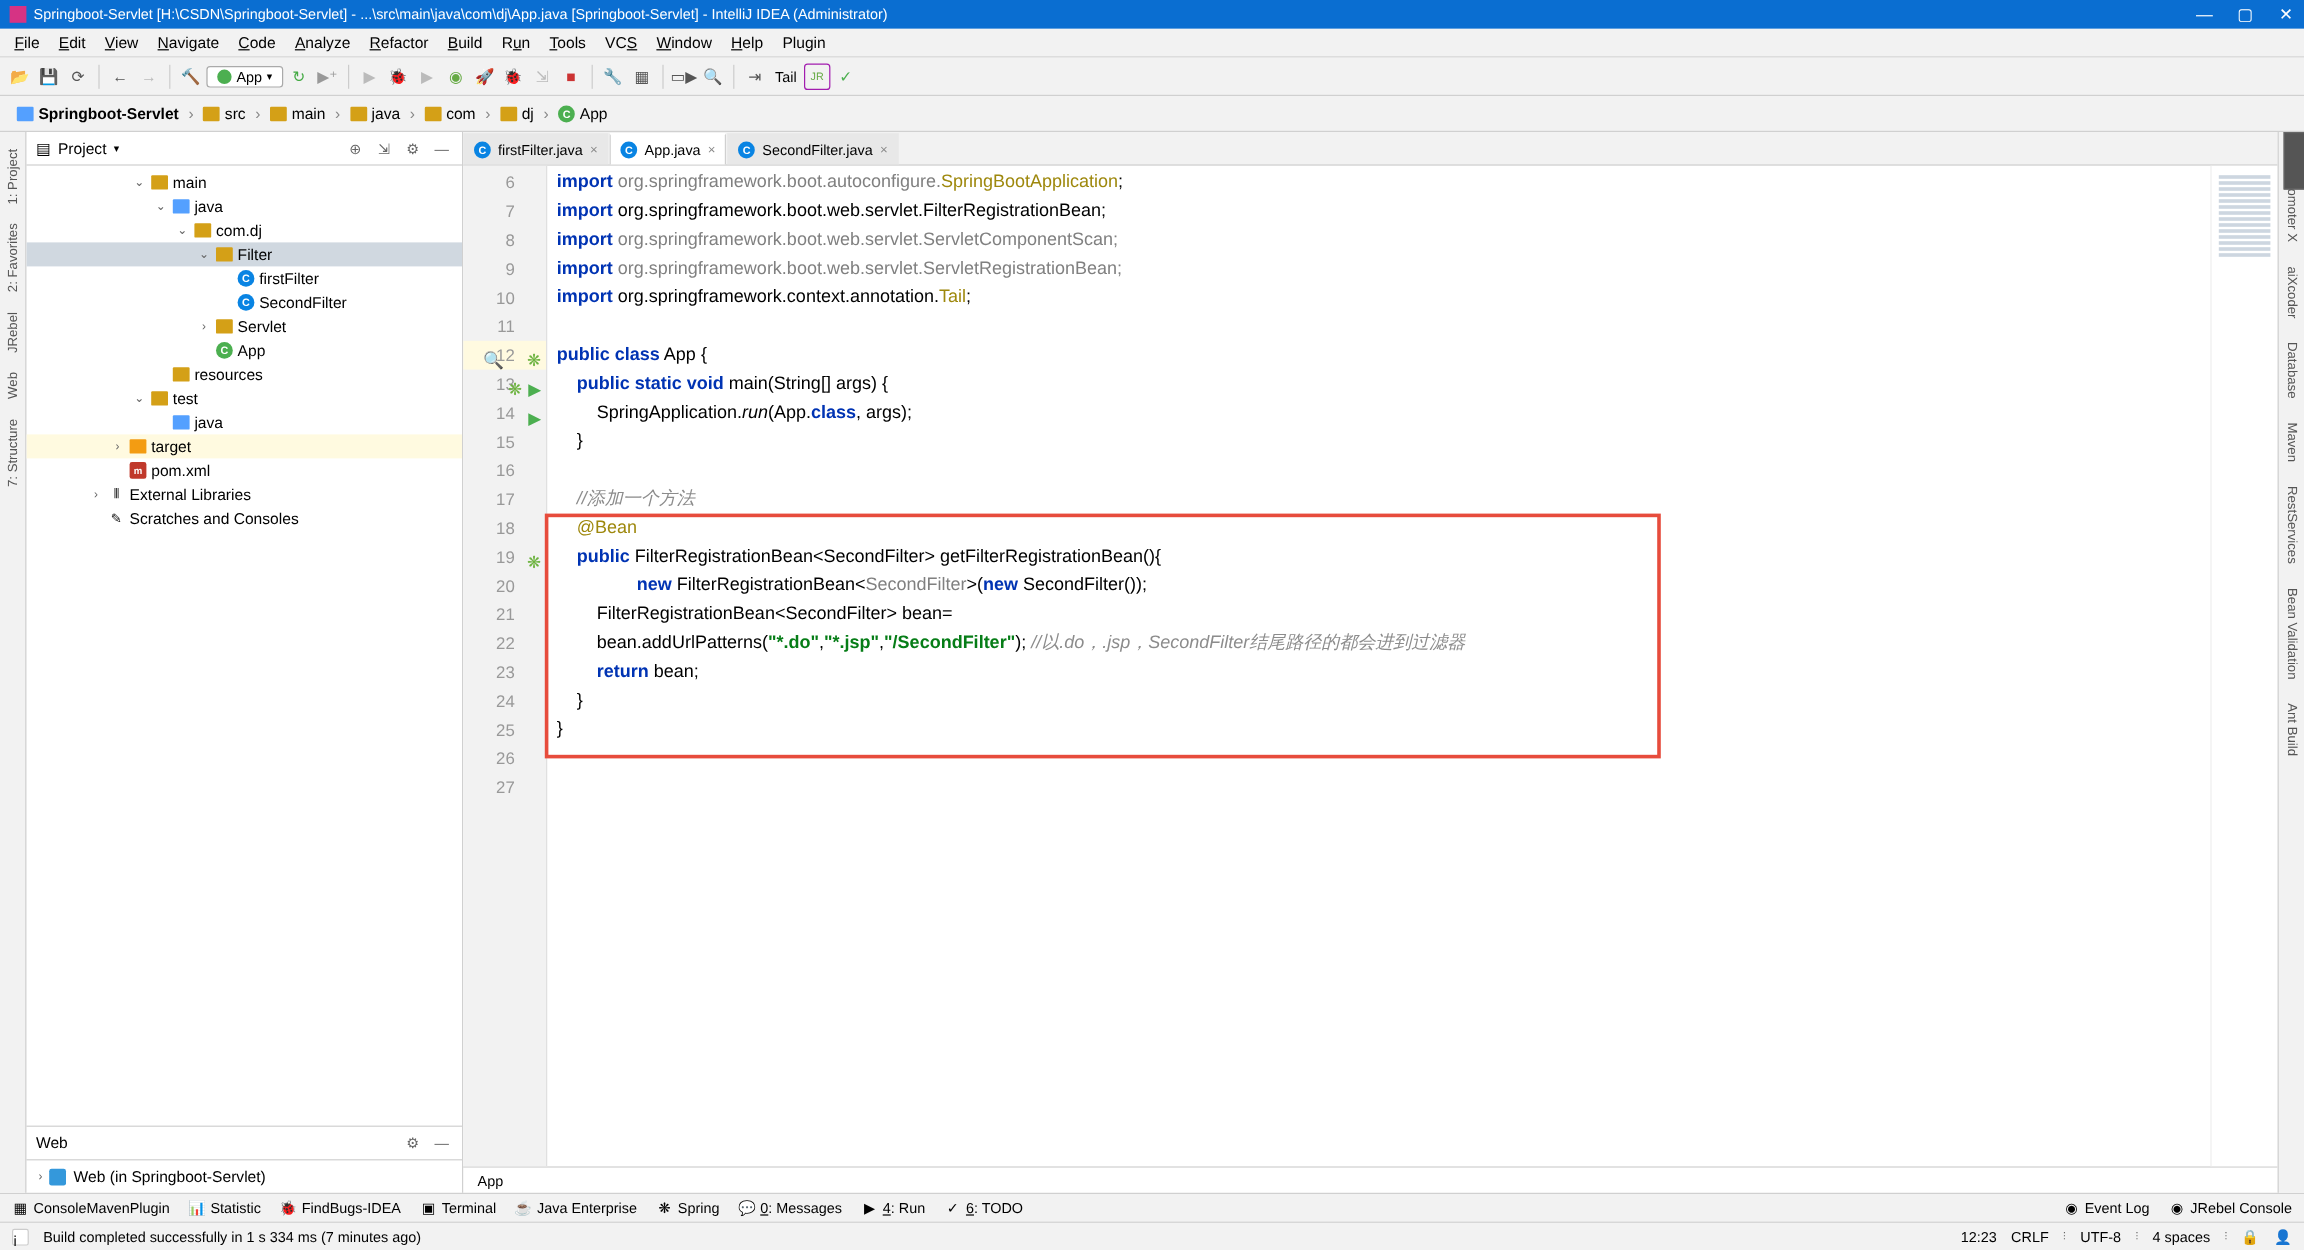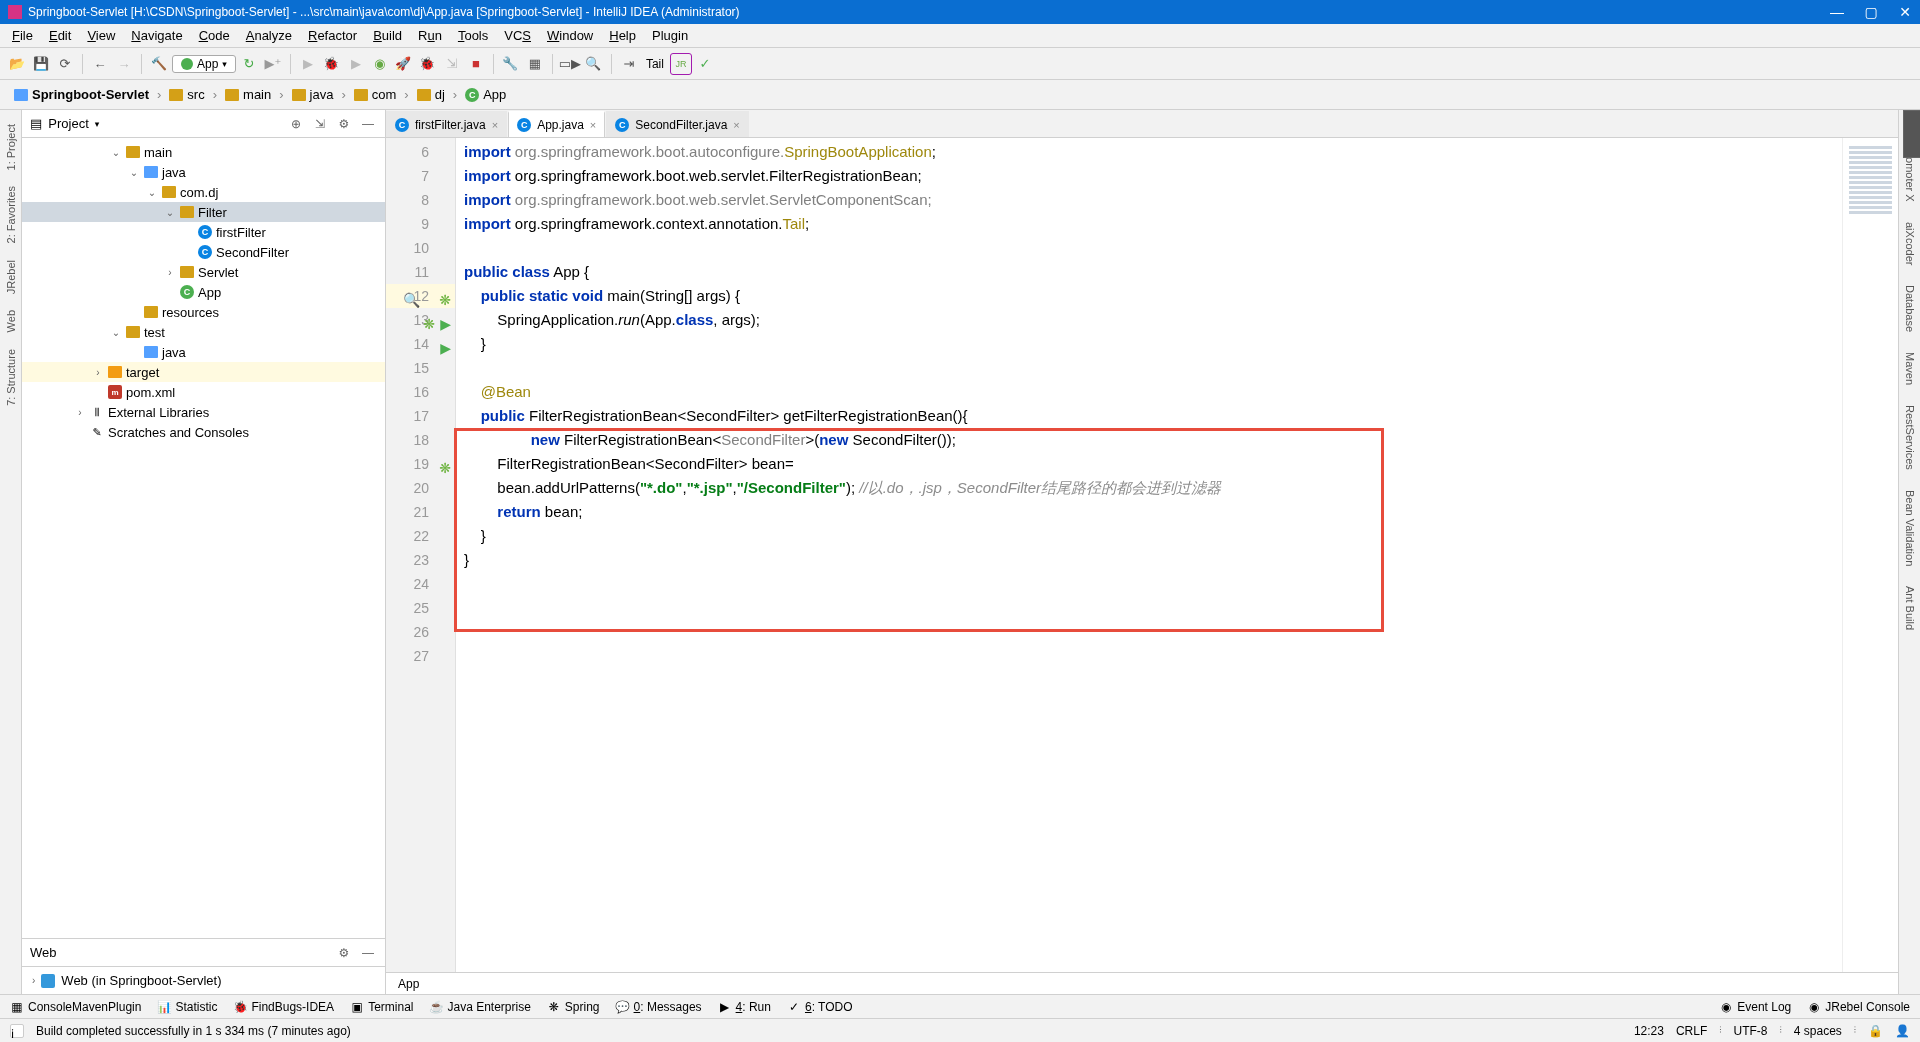--- a/index.html
+++ b/index.html
@@ -383,27 +383,29 @@
           <div class="gutter-line">24</div>
           <div class="gutter-line">25</div>
           <div class="gutter-line">26</div>
           <div class="gutter-line">27</div>
         </div>
       <div class="code" id="code">
         <div class="hl-box" style="top:290px;left:-2px;width:930px;height:204px"></div>
       <div class="code-line"><span class="kw">import</span> <span class="unused">org.springframework.boot.autoconfigure.</span><span class="ann">SpringBootApplication</span>;</div>
           <div class="code-line"><span class="kw">import</span> org.springframework.boot.web.servlet.FilterRegistrationBean;</div>
           <div class="code-line"><span class="kw">import</span> <span class="unused">org.springframework.boot.web.servlet.ServletComponentScan;</span></div>
+          <div class="code-line"><span class="kw">import</span> <span class="unused">org.springframework.boot.web.servlet.ServletRegistrationBean;</span></div>
           <div class="code-line"><span class="kw">import</span> org.springframework.context.annotation.<span class="ann">Tail</span>;</div>
           <div class="code-line"></div>
           <div class="code-line"><span class="kw">public class</span> App {</div>
           <div class="code-line">    <span class="kw">public static void</span> main(String[] args) {</div>
           <div class="code-line">        SpringApplication.<span class="italic-call">run</span>(App.<span class="kw">class</span>, args);</div>
           <div class="code-line">    }</div>
           <div class="code-line"></div>
+          <div class="code-line">    <span class="cmt">//添加一个方法</span></div>
           <div class="code-line">    <span class="ann">@Bean</span></div>
           <div class="code-line">    <span class="kw">public</span> FilterRegistrationBean&lt;SecondFilter&gt; getFilterRegistrationBean(){</div>
           <div class="code-line">                <span class="kw">new</span> FilterRegistrationBean&lt;<span class="unused">SecondFilter</span>&gt;(<span class="kw">new</span> SecondFilter());</div>
           <div class="code-line">        FilterRegistrationBean&lt;SecondFilter&gt; bean=</div>
           <div class="code-line">        bean.addUrlPatterns(<span class="str">"*.do"</span>,<span class="str">"*.jsp"</span>,<span class="str">"/SecondFilter"</span>); <span class="cmt">//以.do，.jsp，SecondFilter结尾路径的都会进到过滤器</span></div>
           <div class="code-line">        <span class="kw">return</span> bean;</div>
           <div class="code-line">    }</div>
           <div class="code-line">}</div>
           <div class="code-line"></div>
         </div>

